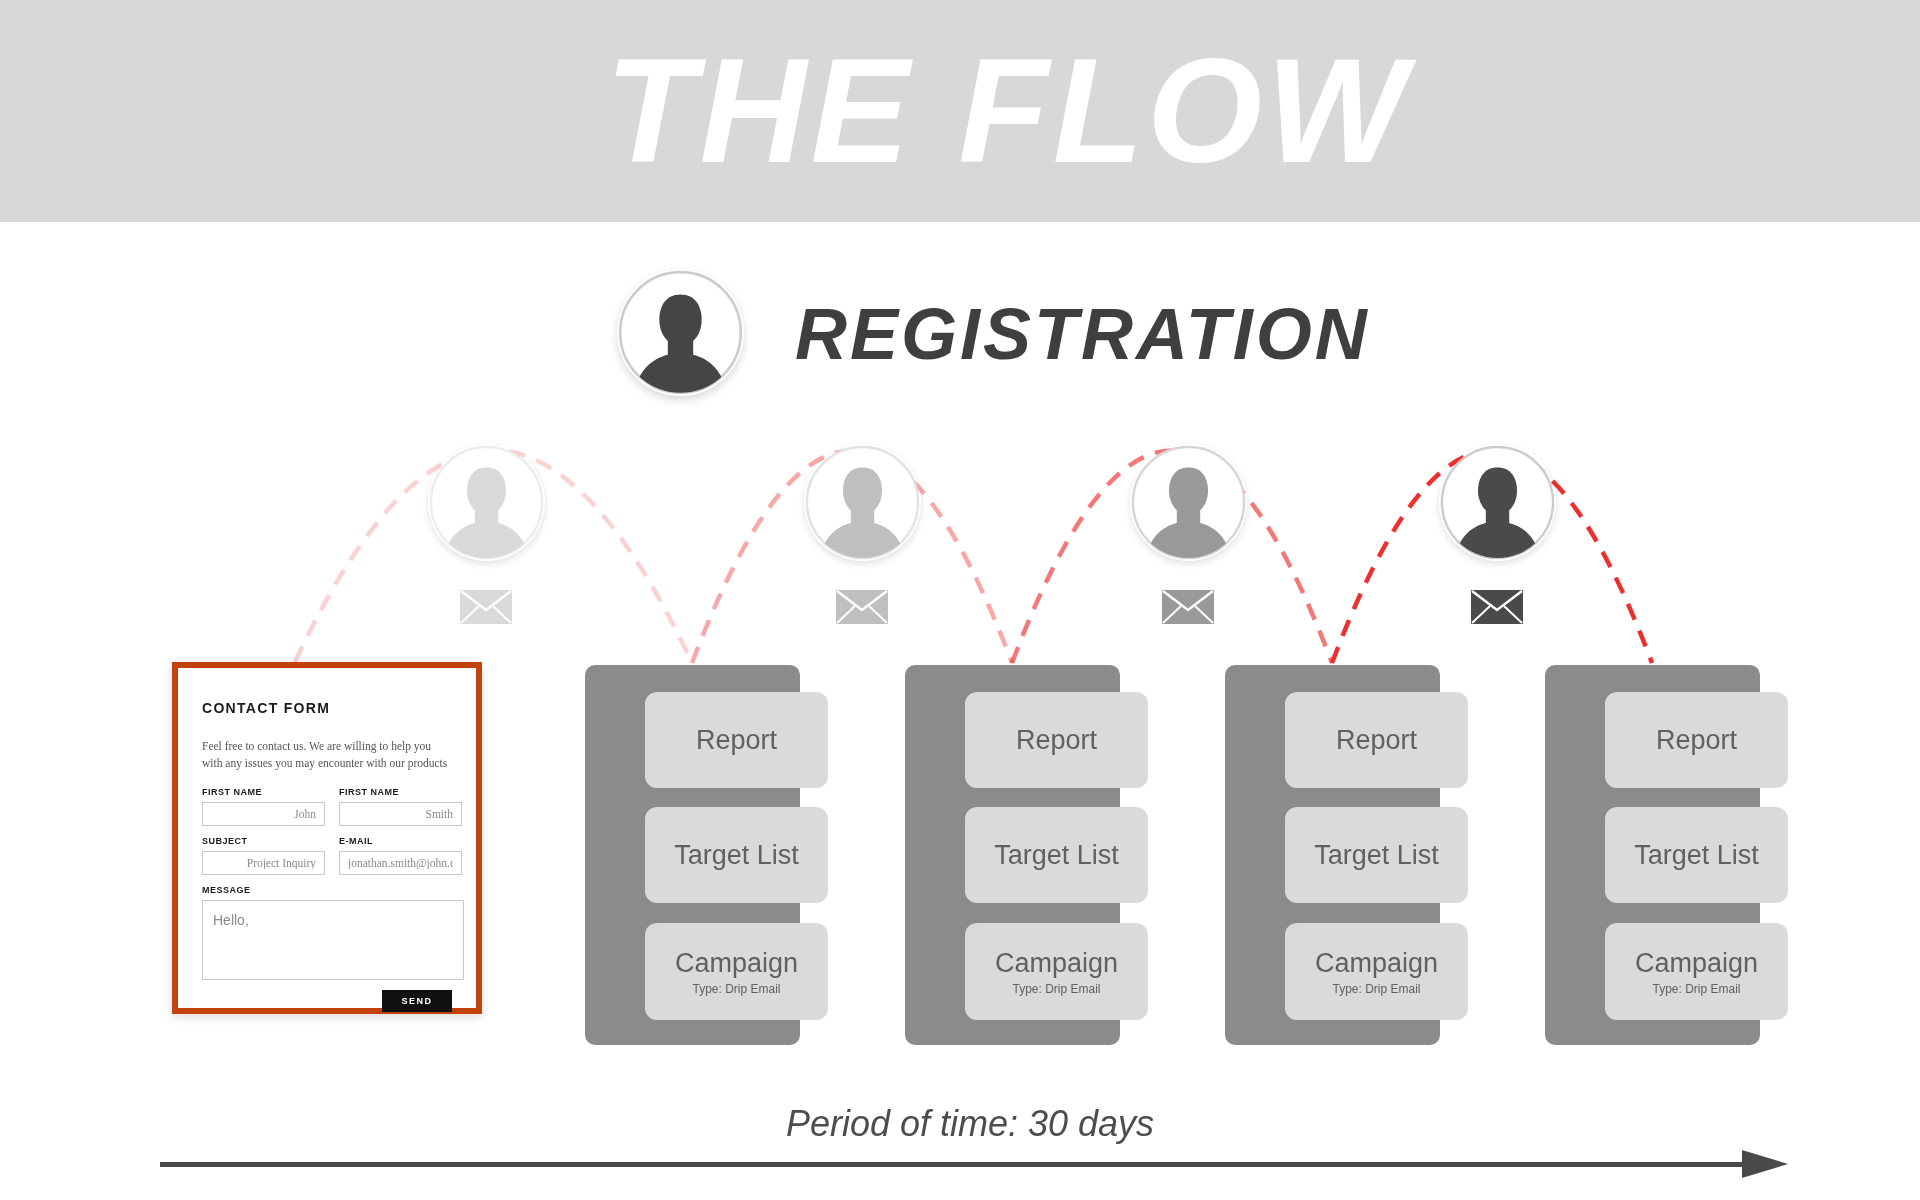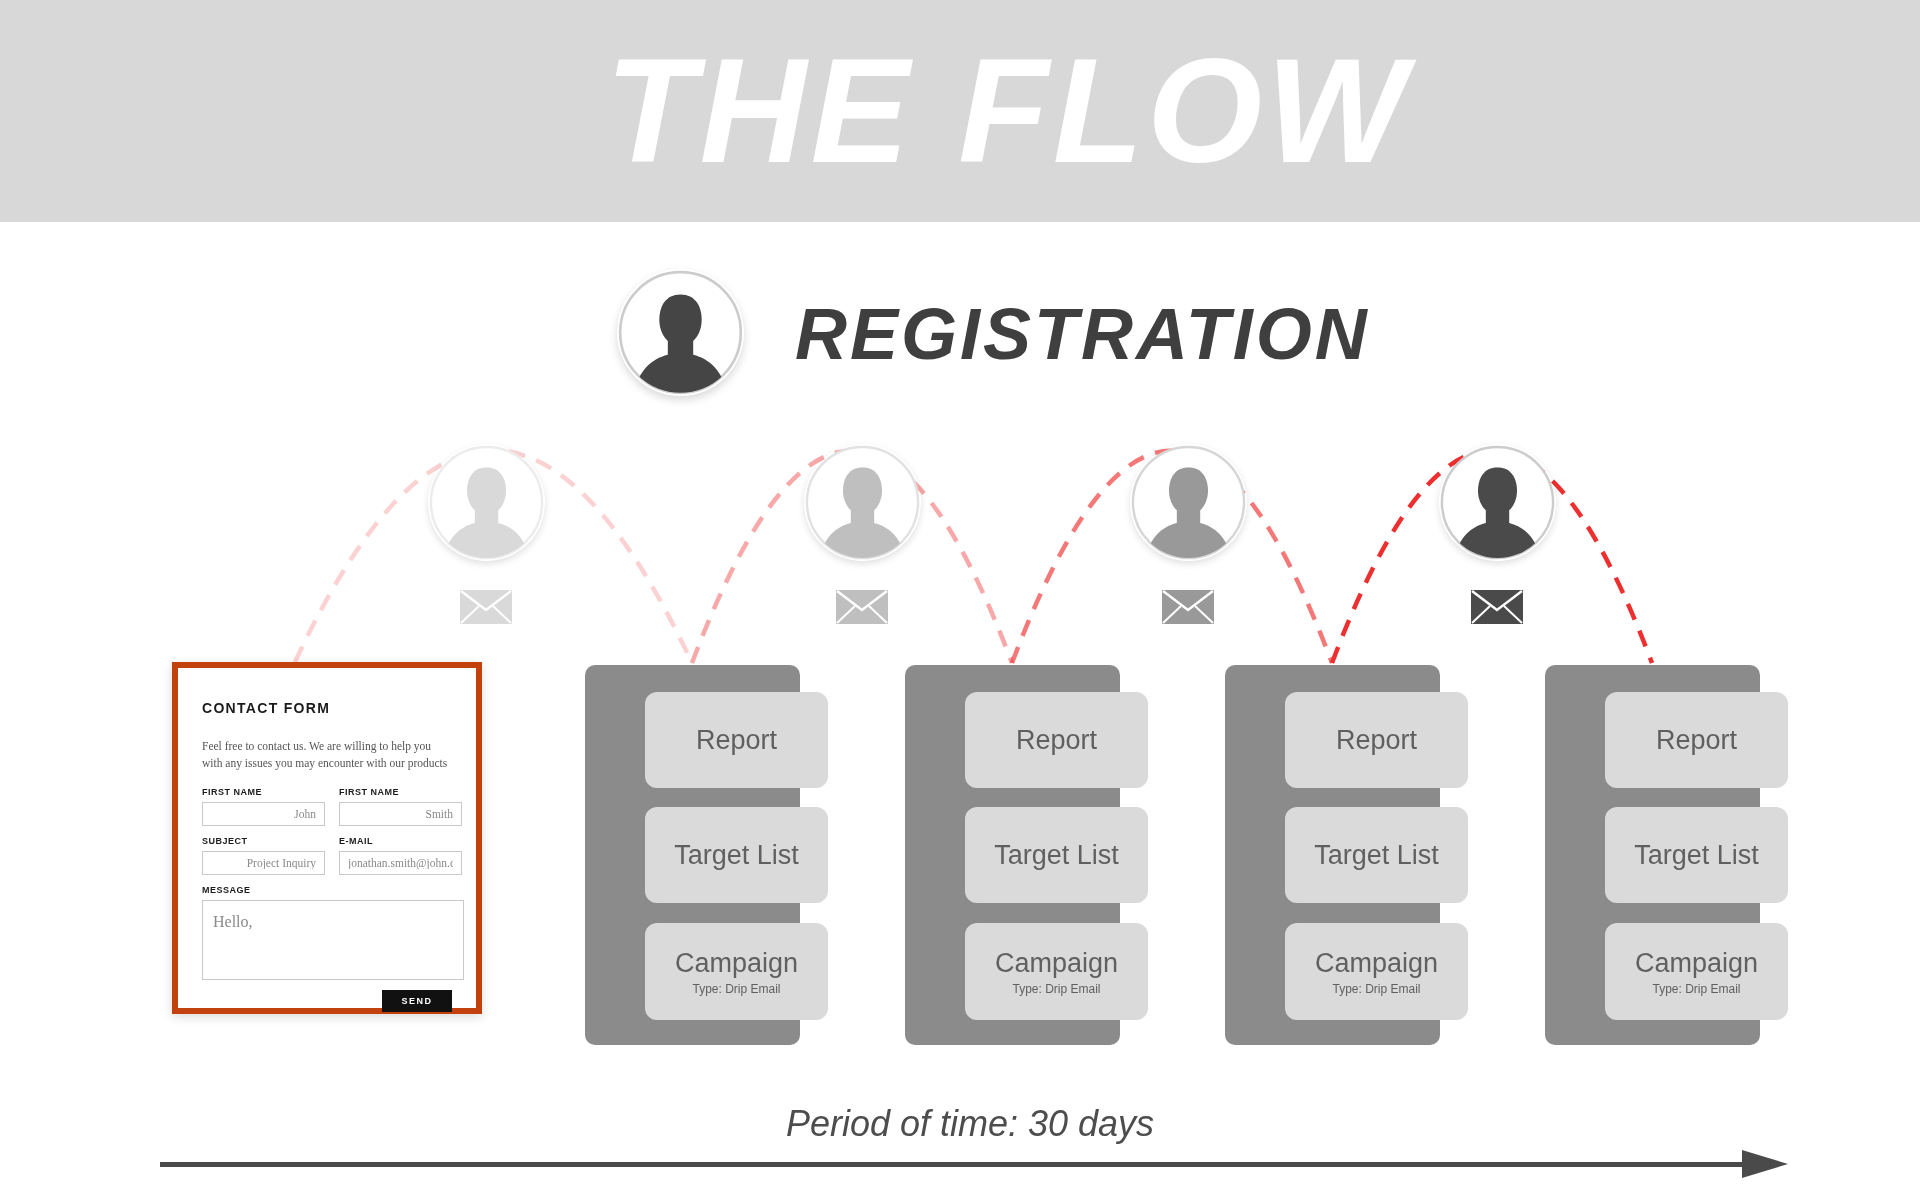--- a/index.html
+++ b/index.html
@@ -36,21 +36,21 @@
   .form-intro { margin-top:22px; font-family:"Liberation Serif", serif; font-size:11.5px;
                 line-height:1.5; color:#555555; }
   .form-grid  { margin-top:14px; display:grid; grid-template-columns:123px 123px; column-gap:14px; row-gap:10px; }
   .field label { display:block; font-size:9px; font-weight:700; letter-spacing:.5px;
                  color:#1b1b1b; margin-bottom:5px; }
   .field input { width:100%; height:24px; border:1px solid #c9c9c9; background:#ffffff;
                  font-family:"Liberation Serif", serif; font-size:11.5px; color:#8a8a8a;
                  padding:0 8px; outline:none;text-align:right; }
   .field-message { margin-top:10px; }
   .textarea { width:262px; height:80px; border:1px solid #c9c9c9; padding:9px 10px;
-              font-family:Liberation Serif, serif; font-size:16px; line-height:1.45;
+              font-family:Liberation Sans, sans-serif; font-size:14px; line-height:1.45;
               color:#8a8a8a; overflow:hidden; }
   .textarea p + p { margin-top:8px; }
   .send-btn { display:block; margin:10px 0 0 auto; width:70px; height:22px; background:#111111;
               color:#ffffff; border:none; font-size:9px; font-weight:700; letter-spacing:1.5px;
               font-family:"Liberation Sans", sans-serif; cursor:pointer; }
 
   
   .column { position:absolute; top:665px; width:215px; height:380px; background:#8b8b8b;
             border-radius:10px; z-index:2; }
   .card { position:absolute; left:16px; width:183px; background:#dadada; border-radius:12px;

